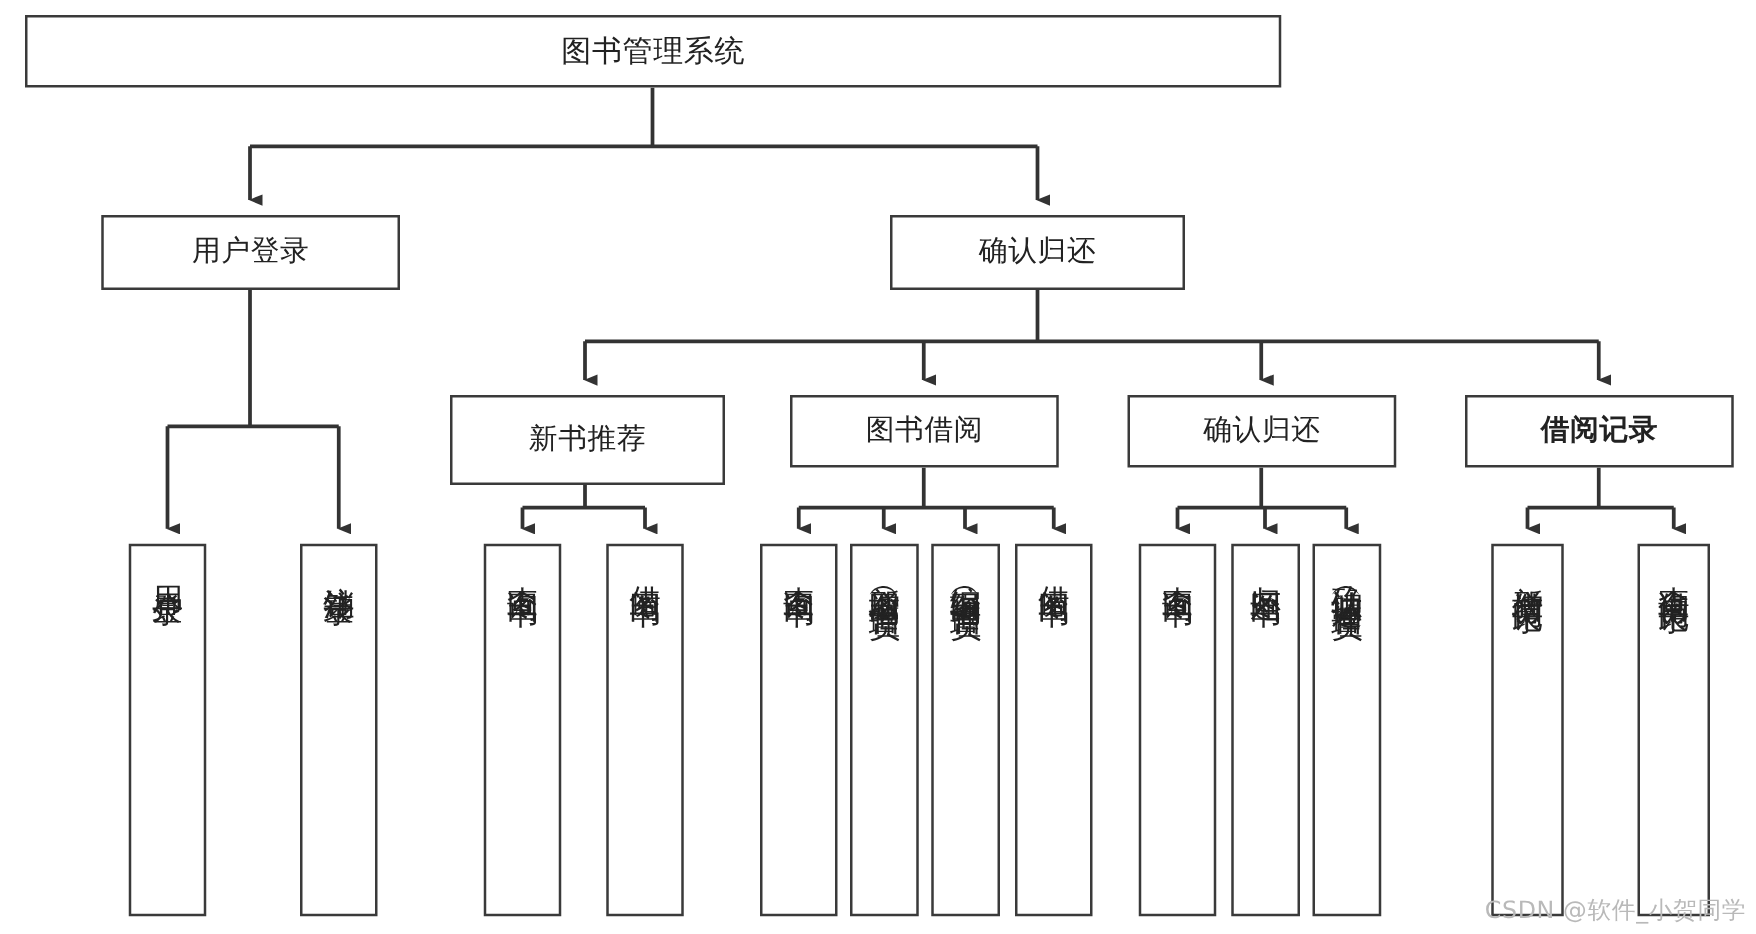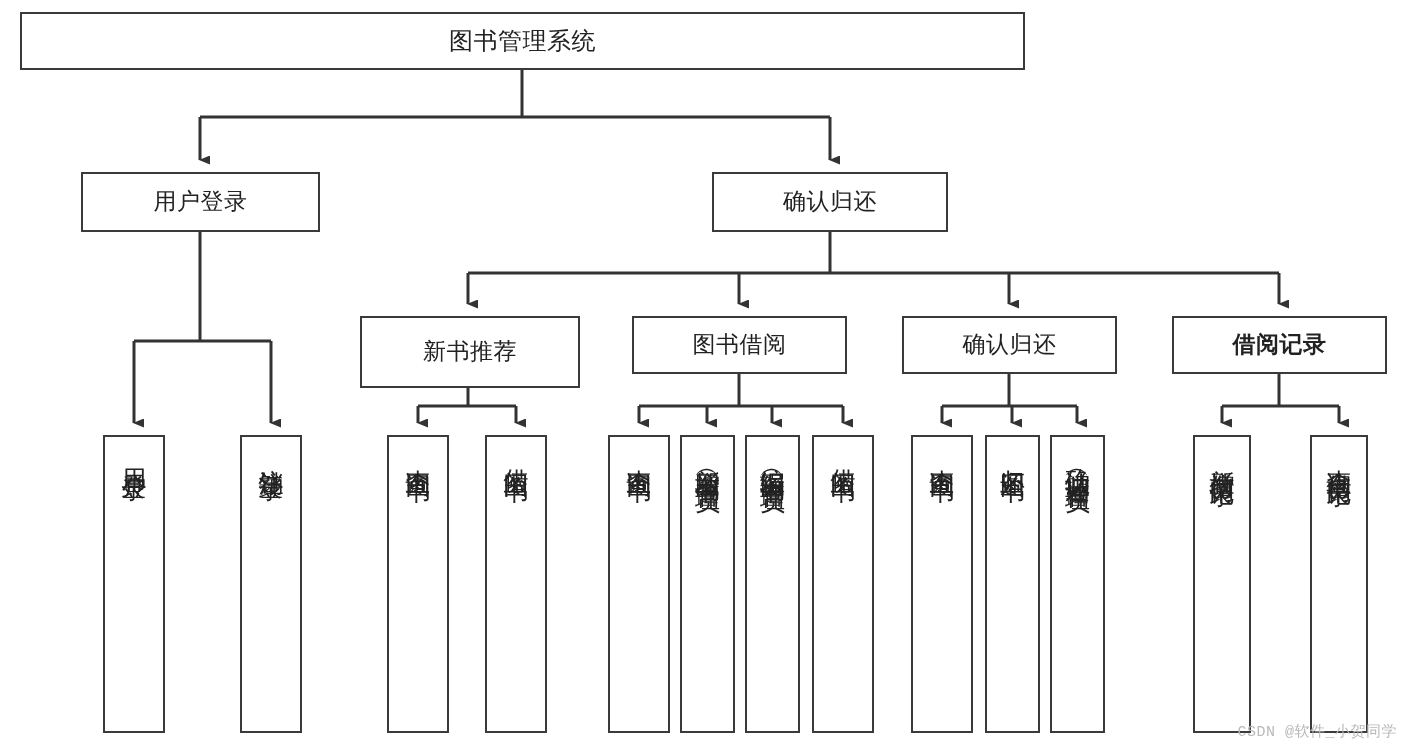--- a/index.html
+++ b/index.html
@@ -62,26 +62,25 @@
     text-orientation: upright;
     font-size: 25px;
     line-height: 1.0;
     letter-spacing: 3px;
     white-space: nowrap;
   }
   .watermark {
     position: absolute;
     right: 8px;
     bottom: 6px;
-    font-size: 15px;
+    font-size: 19px;
     color: #b9b9b9;
     letter-spacing: 0.5px;
     white-space: nowrap;
     z-index: 5;
-    font-family: Liberation Mono, monospace;
   }
 </style>
 </head>
 <body>
 
 <div id="diagram-root">
 
   <svg id="edge-layer" viewBox="0 0 1405 747" width="1405" height="747" xmlns="http://www.w3.org/2000/svg">
     <defs>
       <marker id="arrowhead" markerWidth="9" markerHeight="11" refX="4.5" refY="10" orient="auto" markerUnits="userSpaceOnUse">

